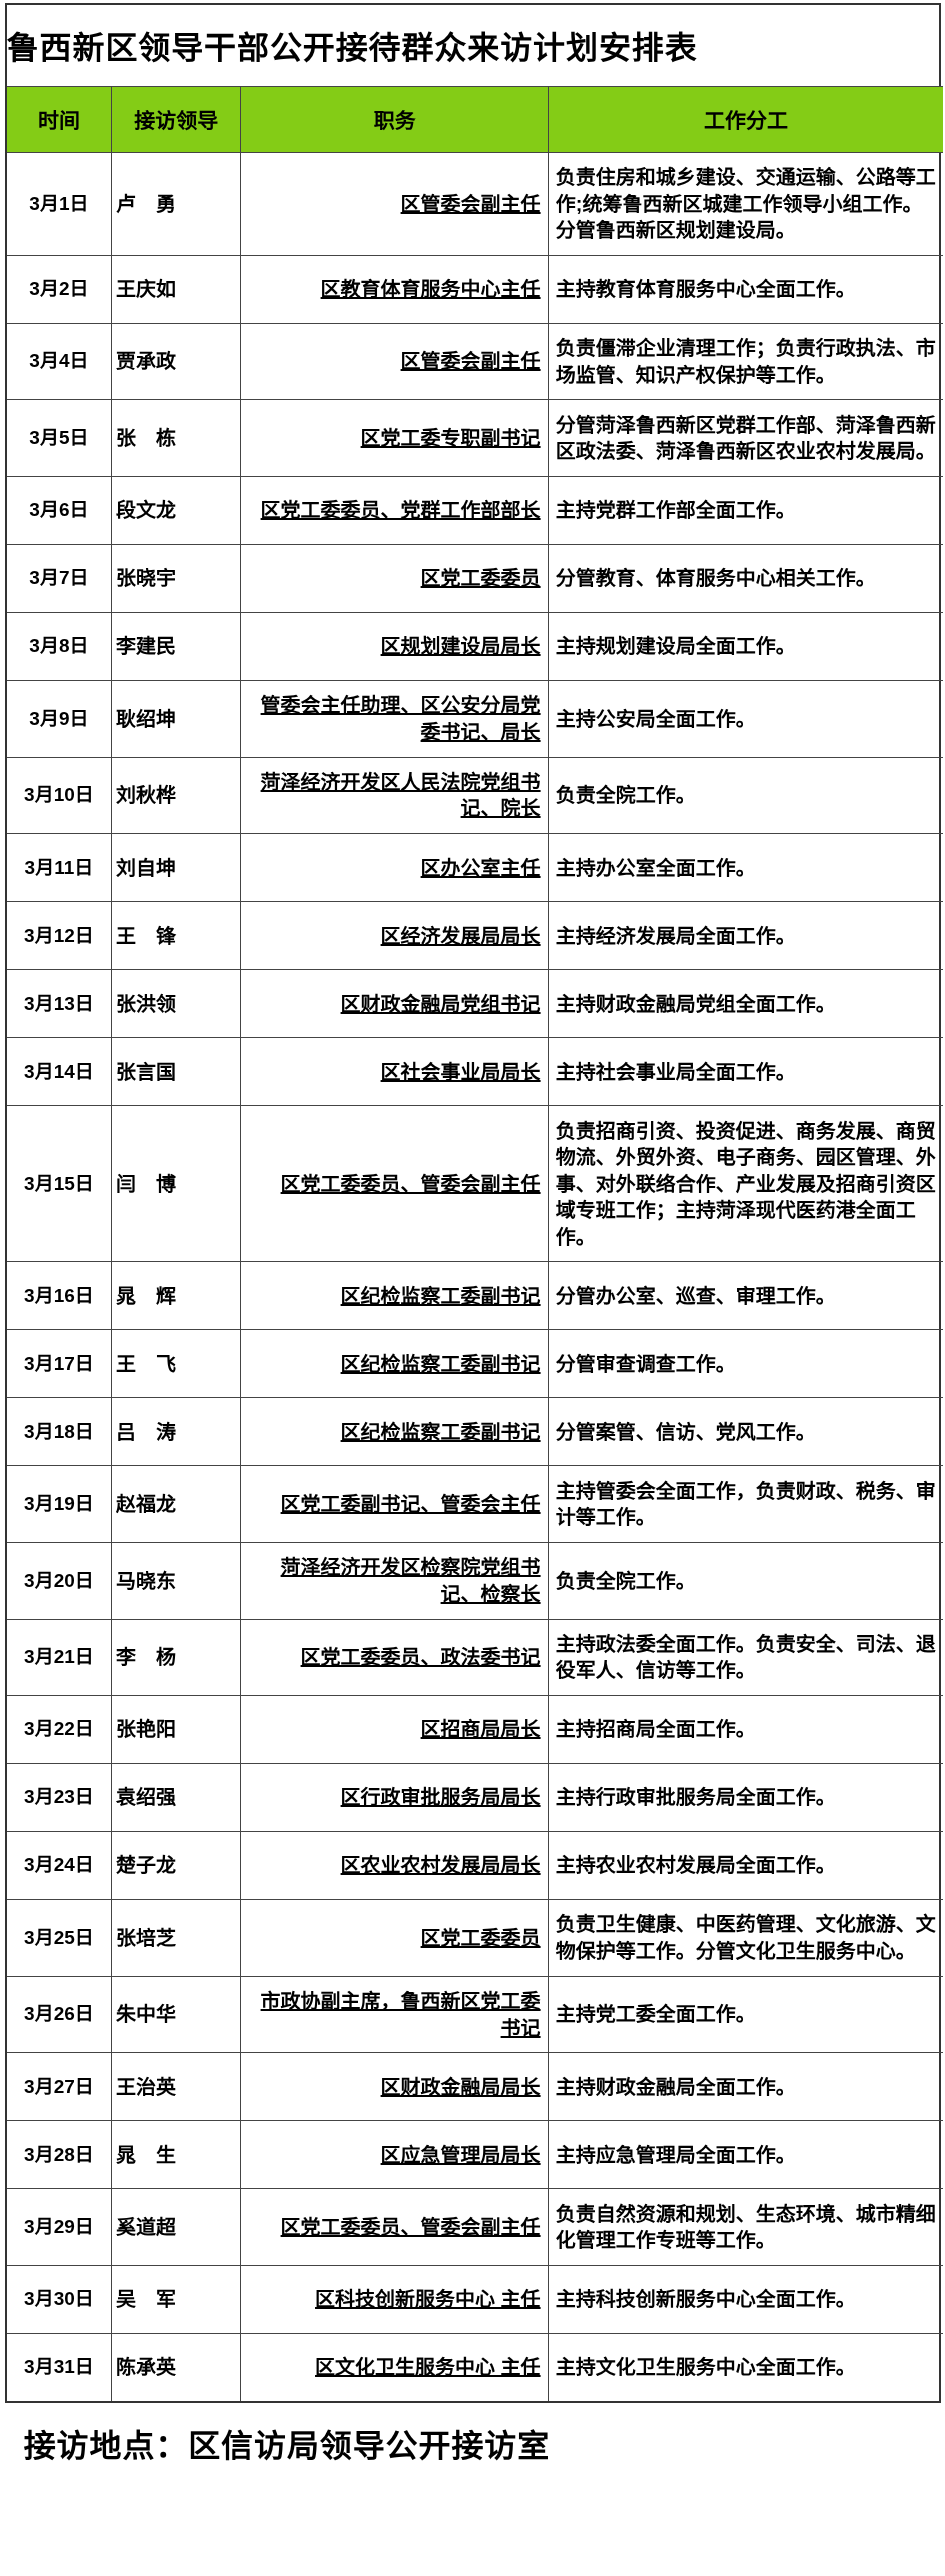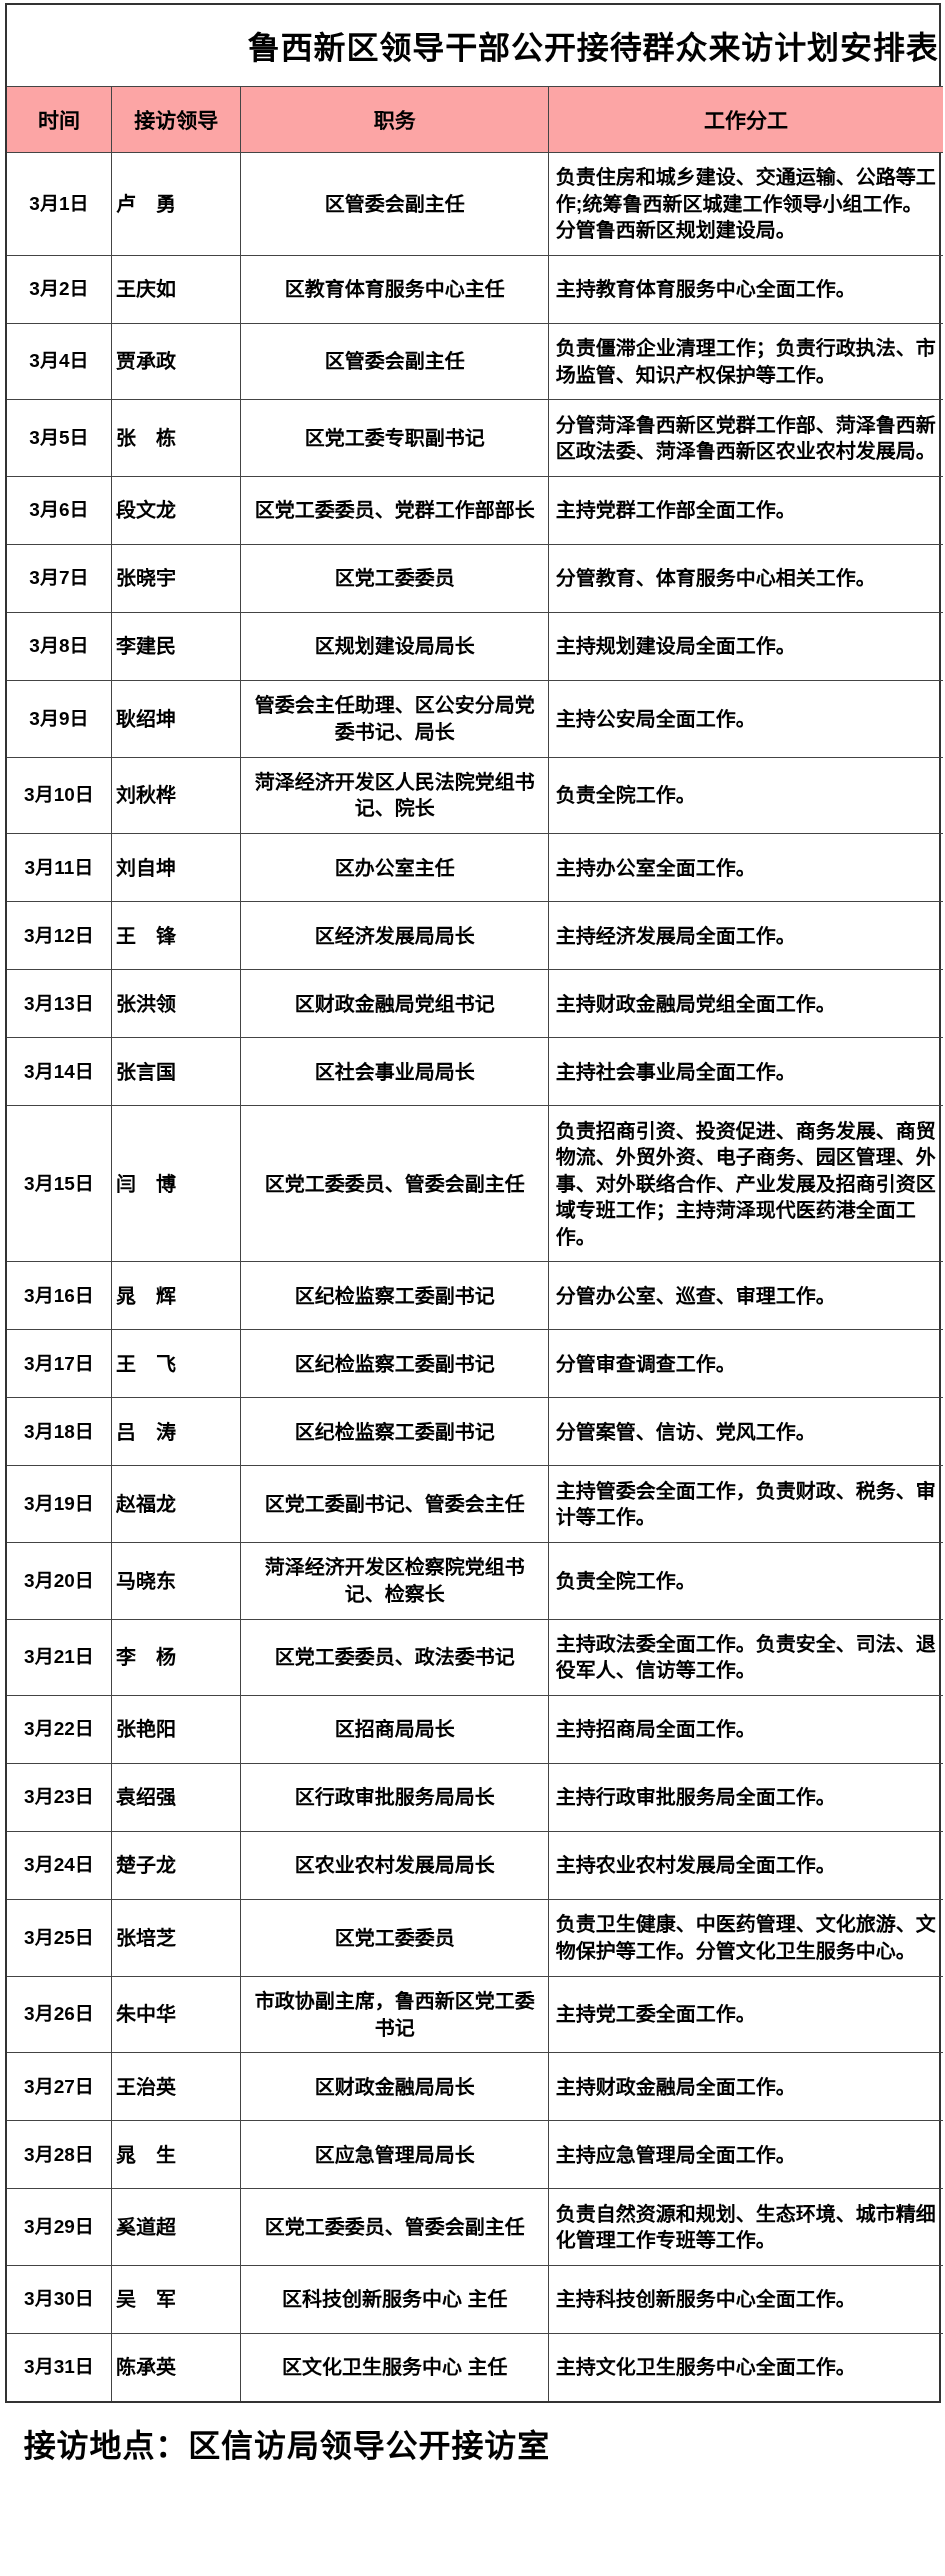--- a/index.html
+++ b/index.html
@@ -6,50 +6,50 @@
   .page{
     width:945px;height:2576px;margin:0 auto;background:#ffffff;
     font-family:"Liberation Sans","DejaVu Sans",sans-serif;
     color:#000;position:relative;box-sizing:border-box;padding:2.8px 4.7px 0 4.7px;
     overflow:hidden;
   }
   .sheet{
     border:2.8px solid #333;box-sizing:border-box;width:936px;
   }
   .title-row{
-    height:81px;display:flex;align-items:center;justify-content:flex-end;
+    height:81px;display:flex;align-items:center;justify-content:flex-start;
   }
   .doc-title{
     font-family:"Liberation Serif","DejaVu Serif",serif;
     font-size:32px;font-weight:bold;letter-spacing:0.9px;white-space:nowrap;
   }
   table.schedule{
     width:100%;border-collapse:collapse;table-layout:fixed;
   }
   table.schedule th, table.schedule td{
     border:1.9px solid #444;
     font-weight:bold;
     vertical-align:middle;
     box-sizing:border-box;
   }
   
   table.schedule tr > *:first-child{border-left:none;}
   table.schedule tr > *:last-child{border-right:none;}
   table.schedule tr:last-child > *{border-bottom:none;}
   th.col-date, th.col-name, th.col-position, th.col-duties{
-    height:66px;font-size:21px;text-align:center;background:#fca5a5;
+    height:66px;font-size:21px;text-align:center;background:#84cc16;
   }
   col.c-date{width:105px;}
   col.c-name{width:129px;}
   col.c-position{width:308px;}
   col.c-duties{width:394px;}
   td{height:68px;font-size:20px;line-height:26.5px;padding:11.3px 3.8px;}
   td.col-date{text-align:center;font-size:19px;}
   td.col-name{text-align:left;}
-  td.col-position{text-align:center;padding:11.3px 7.6px;}
+  td.col-position{text-align:right;padding:11.3px 7.6px;text-decoration:underline;}
   td.col-duties{text-align:left;padding:11.3px 5.7px 11.3px 6.6px;margin-top:20px;}
   .footer-note{
     margin:17px 0 0 19px;
     font-size:32px;font-weight:bold;letter-spacing:0.9px;
   }
 </style>
 </head>
 <body>
 
 <div class="page">

